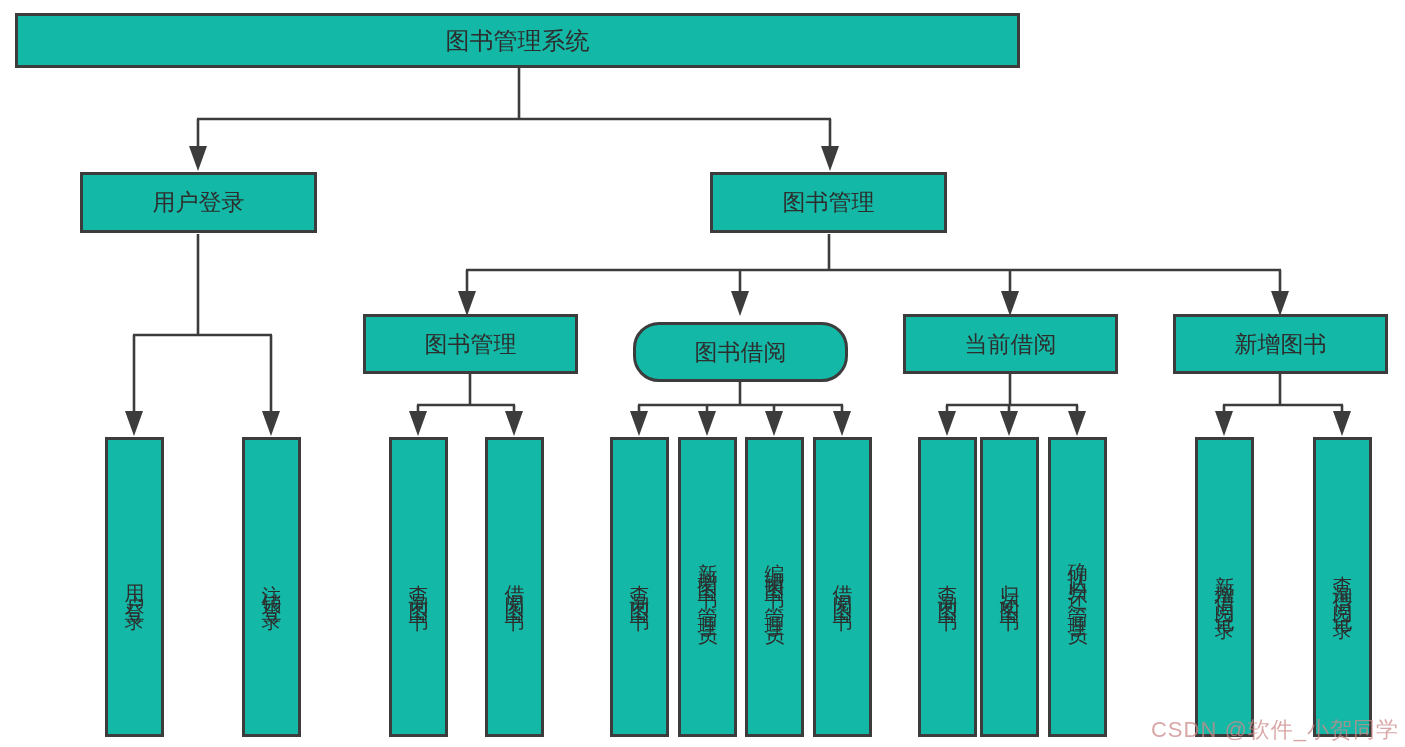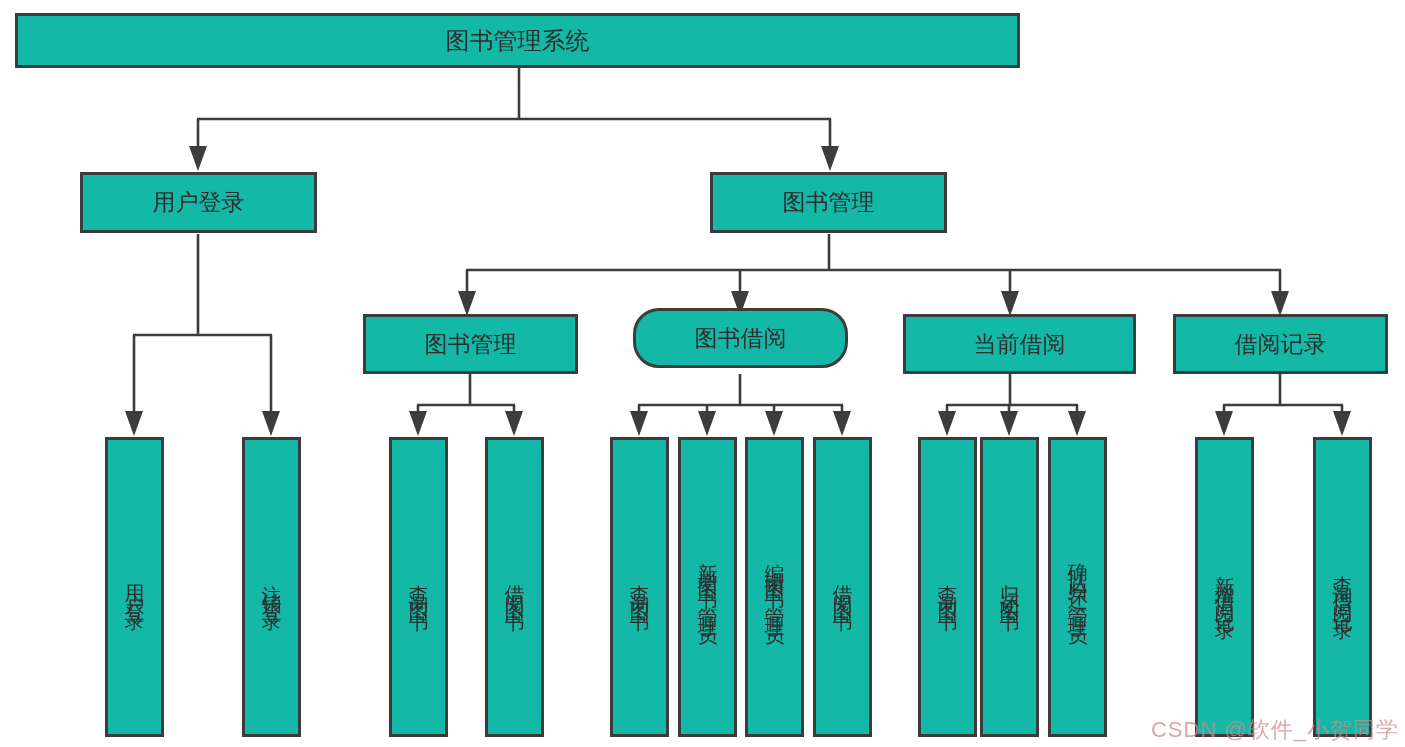--- a/index.html
+++ b/index.html
@@ -129,23 +129,23 @@
       <polygon points="1333,411 1351,411 1342,436"></polygon>
     </g>
   </svg>
 
   <div class="node h-root" style="left:15px; top:13px; width:1005px; height:55px;">图书管理系统</div>
 
   <div class="node h" style="left:80px; top:172px; width:237px; height:61px;">用户登录</div>
   <div class="node h" style="left:710px; top:172px; width:237px; height:61px;">图书管理</div>
 
   <div class="node h" style="left:363px; top:314px; width:215px; height:60px;">图书管理</div>
-  <div class="node h" style="left:633px; top:308px; width:215px; height:60px;border-radius:26px;">图书借阅</div>
-  <div class="node h" style="left:903px; top:314px; width:233px; height:60px;">当前借阅</div>
-  <div class="node h" style="left:1173px; top:314px; width:215px; height:60px;">借阅记录</div>
+  <div class="node h" style="left:633px; top:322px; width:215px; height:60px;border-radius:26px;">图书借阅</div>
+  <div class="node h" style="left:903px; top:314px; width:215px; height:60px;">当前借阅</div>
+  <div class="node h" style="left:1173px; top:314px; width:215px; height:60px;">新增图书</div>
 
   <div class="node v" style="left:105px; top:437px; width:59px; height:300px;">用户登录</div>
   <div class="node v" style="left:242px; top:437px; width:59px; height:300px;">注销登录</div>
 
   <div class="node v" style="left:389px; top:437px; width:59px; height:300px;">查询图书</div>
   <div class="node v" style="left:485px; top:437px; width:59px; height:300px;">借阅图书</div>
 
   <div class="node v" style="left:610px; top:437px; width:59px; height:300px;">查询图书</div>
   <div class="node v" style="left:678px; top:437px; width:59px; height:300px;">新增图书（管理员）</div>
   <div class="node v" style="left:745px; top:437px; width:59px; height:300px;">编辑图书（管理员）</div>

